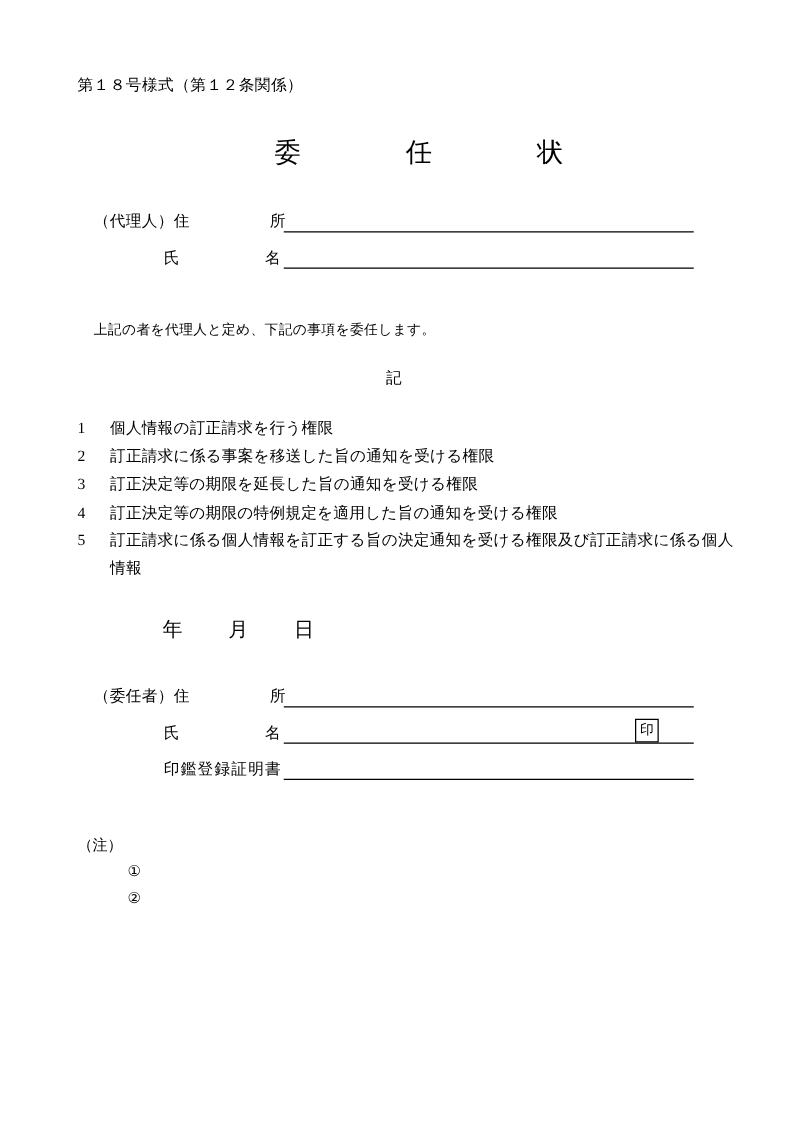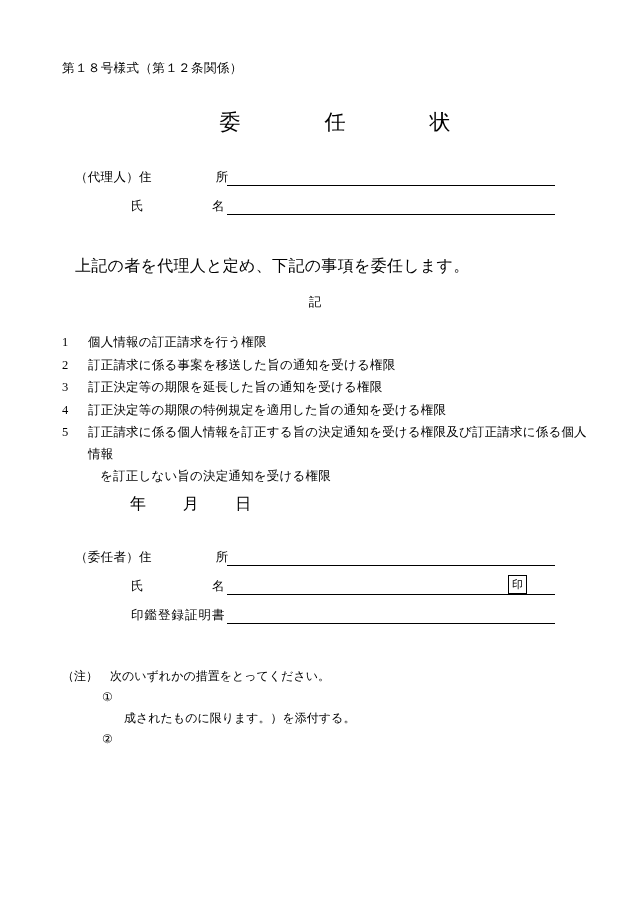--- a/index.html
+++ b/index.html
@@ -79,21 +79,21 @@
     height: 17px;
     border: 1px solid #000;
     font-size: 11px;
     line-height: 17px;
     text-align: center;
   }
   .statement {
     position: absolute;
     left: 75px;
     top: 256px;
-    font-size: 16px;
+    font-size: 11px;
     letter-spacing: 0.3px;
   }
   .ki {
     position: absolute;
     left: 0;
     right: 0;
     top: 294px;
     text-align: center;
     font-size: 12.5px;
   }
@@ -205,21 +205,20 @@
       <span class="item-text">訂正決定等の期限を延長した旨の通知を受ける権限</span>
     </div>
     <div class="item">
       <span class="item-num">4</span>
       <span class="item-text">訂正決定等の期限の特例規定を適用した旨の通知を受ける権限</span>
     </div>
     <div class="item">
       <span class="item-num">5</span>
       <span class="item-text">訂正請求に係る個人情報を訂正する旨の決定通知を受ける権限及び訂正請求に係る個人情報</span>
     </div>
-    <div class="item-cont">を訂正しない旨の決定通知を受ける権限</div>
   </div>
 
   <div class="date-line">
     <span>年</span>
     <span>月</span>
     <span>日</span>
   </div>
 
   <div class="entruster-block">
     <div class="field-row">
@@ -234,24 +233,22 @@
     </div>
     <div class="field-row">
       <span class="lbl-plain">印鑑登録証明書</span>
       <span class="rule"></span>
     </div>
   </div>
 
   <div class="notes">
     <div class="note-head">
       <span class="note-label">（注）</span>
-      <span>次のいずれかの措置をとってください。</span>
     </div>
     <div class="note-item">
       <span class="marker">①</span>
     </div>
-    <div class="note-cont">成されたものに限ります。）を添付する。</div>
     <div class="note-item">
       <span class="marker">②</span>
     </div>
   </div>
 
 </div>
 
 </body></html>

